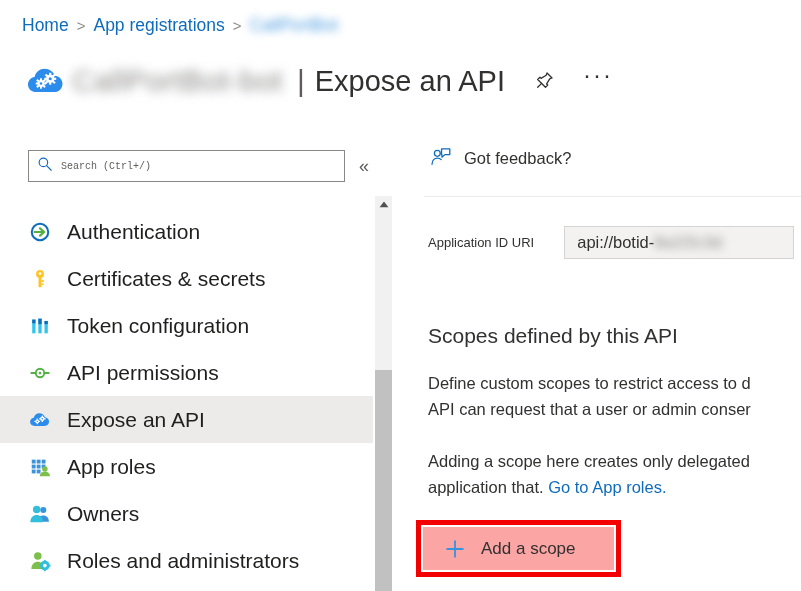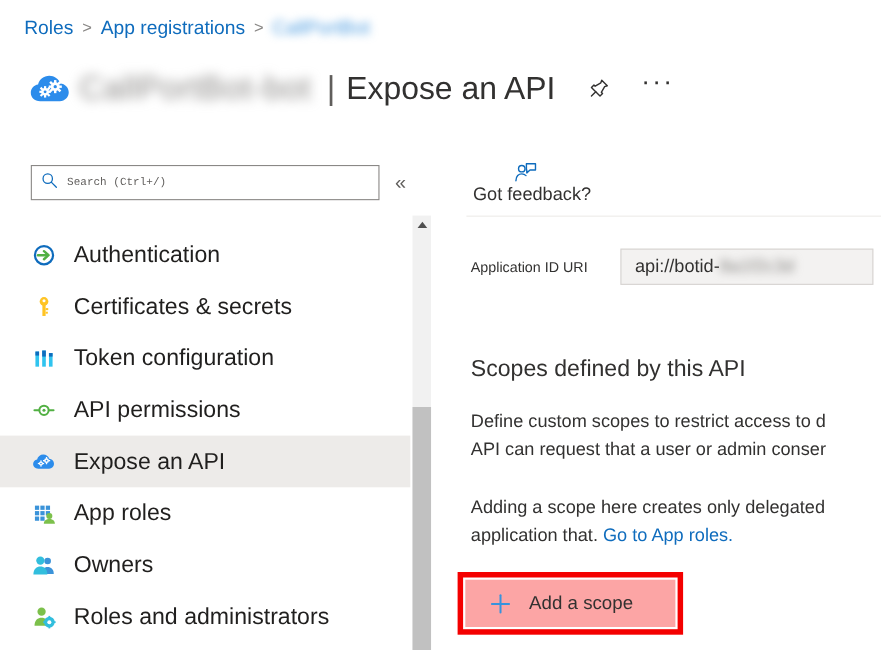--- a/index.html
+++ b/index.html
@@ -215,24 +215,23 @@
     width: 409px;
     height: 461px;
     background: #ffffff;
     overflow: hidden;
   }
   .cmdbar {
     position: absolute;
     left: 38px;
     top: 16px;
     display: flex;
-    align-items: center;
+    align-items: flex-end;
     cursor: pointer;
     white-space: nowrap;
-    flex-direction: column;
   }
   .cmdbar .cmd-ico {
     width: 22px;
     height: 22px;
     margin-right: 12px;
     display: flex;
     align-items: center;
     justify-content: center;
   }
   .cmdbar .cmd-label {
@@ -349,21 +348,21 @@
     font-size: 17px;
     color: #323130;
   }
 </style>
 </head>
 <body>
 
 <div class="page">
 
   <div class="breadcrumb">
-    <span class="crumb-link">Roles</span>
+    <span class="crumb-link">Home</span>
     <span class="crumb-sep">&gt;</span>
     <span class="crumb-link">App registrations</span>
     <span class="crumb-sep">&gt;</span>
     <span class="crumb-blur">CallPortBot</span>
   </div>
 
   <div class="title-row">
     <span class="title-icon">
       <svg width="40" height="40" viewBox="0 0 40 40">
         <path d="M10.5 31 C5.3 31 2 27.6 2 23.4 C2 19.6 4.8 16.3 8.6 15.9 C9.6 11.2 13.8 7.8 18.8 7.8 C23.4 7.8 27.4 10.7 28.8 14.8 C33 15 36.5 18.5 36.5 22.9 C36.5 27.3 33 31 28.4 31 Z" fill="#2c8ceb"></path>

